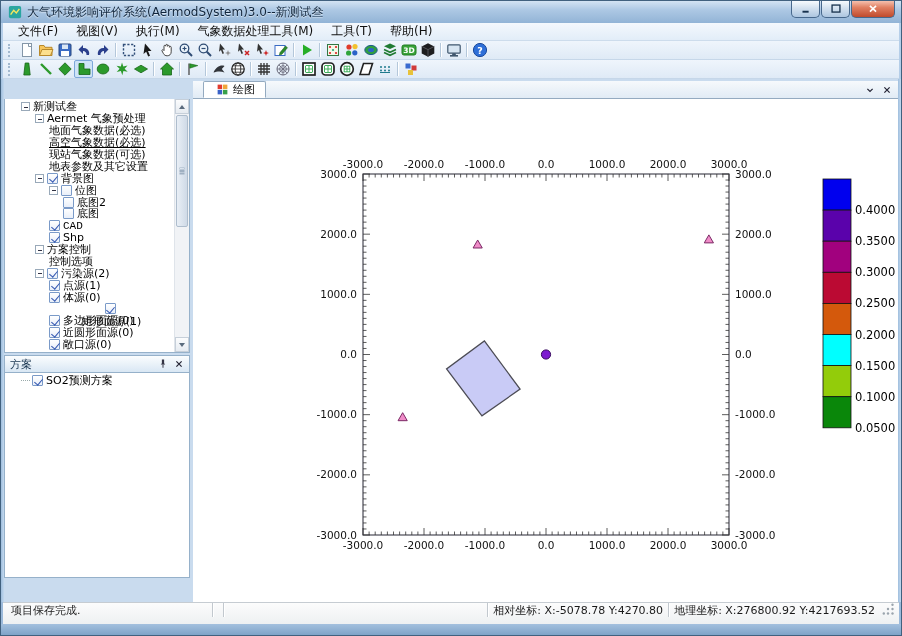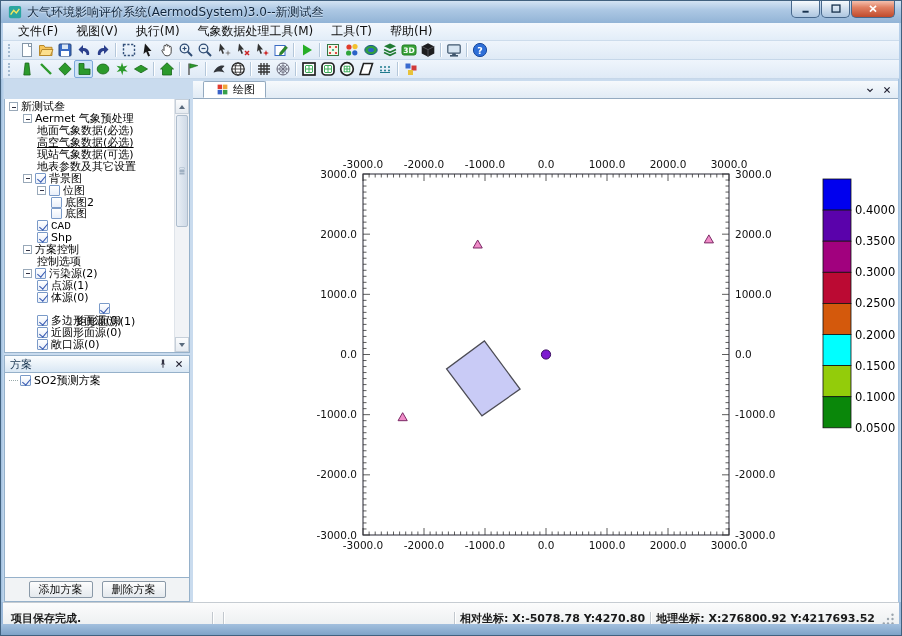--- a/index.html
+++ b/index.html
@@ -36,21 +36,21 @@
     display:flex;align-items:center;padding:0 3px 0 5px;font-size:11px;color:#16334f;}
   .ph-buttons{margin-left:auto;display:flex;gap:1px;}
   .phb{width:15px;height:14px;display:flex;align-items:center;justify-content:center;}
   .panel-body{position:absolute;top:18px;left:0;right:0;bottom:0;background:#fff;border:1px solid #96b1ca;border-top:none;overflow:hidden;}
   .scheme-panel .panel-body{bottom:24px;}
   .btnrow{position:absolute;left:0;right:0;bottom:0;height:24px;background:#f1f3f5;border:1px solid #96b1ca;border-top:none;
     display:flex;align-items:center;justify-content:center;gap:9px;}
   .btn{font-size:11px;line-height:15px;padding:0 9px;color:#111;border:1px solid #8a99a8;border-radius:2px;
     background:linear-gradient(#fdfdfd,#e4e9ee);}
   
-  .tree{position:absolute;top:0;left:0;right:15px;bottom:0;padding:2px 0 0 2px;overflow:hidden;}
+  .tree{position:absolute;top:0;left:0;right:15px;bottom:0;padding:2px 0 0 14px;overflow:hidden;}
   .trow{display:flex;align-items:center;height:11.9px;font-size:11px;color:#000;white-space:nowrap;}
   .exp{width:9px;height:9px;border:1px solid #99a9b9;background:#fff;margin-right:3px;position:relative;flex:none;}
   .exp::after{content:"";position:absolute;left:1.5px;right:1.5px;top:3.5px;height:1px;background:#334;}
   .cbx{width:11px;height:11px;border:1px solid #7a9ac8;border-radius:1px;background:linear-gradient(#fff,#e9eff9);
     margin-right:3px;position:relative;flex:none;}
   .cbx.checked::after{content:"";position:absolute;left:2.5px;top:0.5px;width:4px;height:7px;
     border-right:1.8px solid #3356b0;border-bottom:1.8px solid #3356b0;transform:rotate(40deg);}
   .dash{width:9px;height:1px;border-top:1px dotted #9aa;margin-right:2px;flex:none;}
   
   .vsb{position:absolute;top:0;right:0;bottom:0;width:15px;background:#f1f3f6;border-left:1px solid #dfe4ea;}
@@ -67,22 +67,22 @@
   
   .doc{position:absolute;left:192px;top:2px;right:3px;bottom:0;}
   .tabstrip{position:absolute;top:0;left:0;right:0;height:18px;display:flex;align-items:flex-end;
     background:linear-gradient(#f6f9fc,#e1ebf5);border-bottom:1px solid #94aac0;}
   .tab{height:17px;margin-left:10px;display:flex;align-items:center;gap:4px;padding:0 10px 0 12px;font-size:11px;color:#000;
     background:#fff;border:1px solid #94aac0;border-bottom:1px solid #fff;border-radius:2px 2px 0 0;}
   .ts-buttons{margin-left:auto;display:flex;align-items:center;gap:2px;padding-right:4px;height:100%;}
   .tsb{width:15px;height:14px;display:flex;align-items:center;justify-content:center;}
   .canvas{position:absolute;top:18px;left:0;right:0;bottom:0;background:#fff;}
   
-  .statusbar{position:absolute;left:2px;right:2px;top:601px;height:24px;display:flex;align-items:flex-end;
-    font-size:11px;color:#1a1a1a;background:linear-gradient(#fcfcfc,#eceff1);border-top:1px solid #c6ccd2;padding:0 4px 0 8px;font-weight:bold;}
+  .statusbar{position:absolute;left:2px;right:2px;top:601px;height:24px;display:flex;align-items:flex-start;
+    font-size:11px;color:#1a1a1a;background:linear-gradient(#fcfcfc,#eceff1);border-top:1px solid #c6ccd2;padding:0 4px 0 8px;}
   .ssep{width:1px;height:14px;background:#c2c8ce;box-shadow:1px 0 0 #fff;margin:0 5px;flex:none;}
   .s-left{width:196px;flex:none;}
   .spacer{flex:1;}
   .sgrip{margin-left:7px;flex:none;}
   .frame-bottom{position:absolute;left:0;right:0;bottom:0;height:11px;background:linear-gradient(#a3c0de,#7fa3c8);}
   svg{display:block;}
 </style>
 </head>
 <body>
 
@@ -522,24 +522,20 @@
             </span>
         </div>
         <div class="panel-body">
           <div class="tree" id="scheme-list" style="right:0">
               <div class="trow" style="padding-left: 2px;">
                 <span class="dash"></span>
                 <span class="cbx checked"></span>
                 <span>SO2预测方案</span>
               </div>
             </div>
-        </div>
-        <div class="btnrow">
-          <span class="btn">添加方案</span>
-          <span class="btn">删除方案</span>
         </div>
       </div>
 
     </div>
 
     <div class="doc">
       <div class="tabstrip">
         <div class="tab">
           <span id="tab-icon">
               <svg viewBox="0 0 16 16" width="13" height="13">

